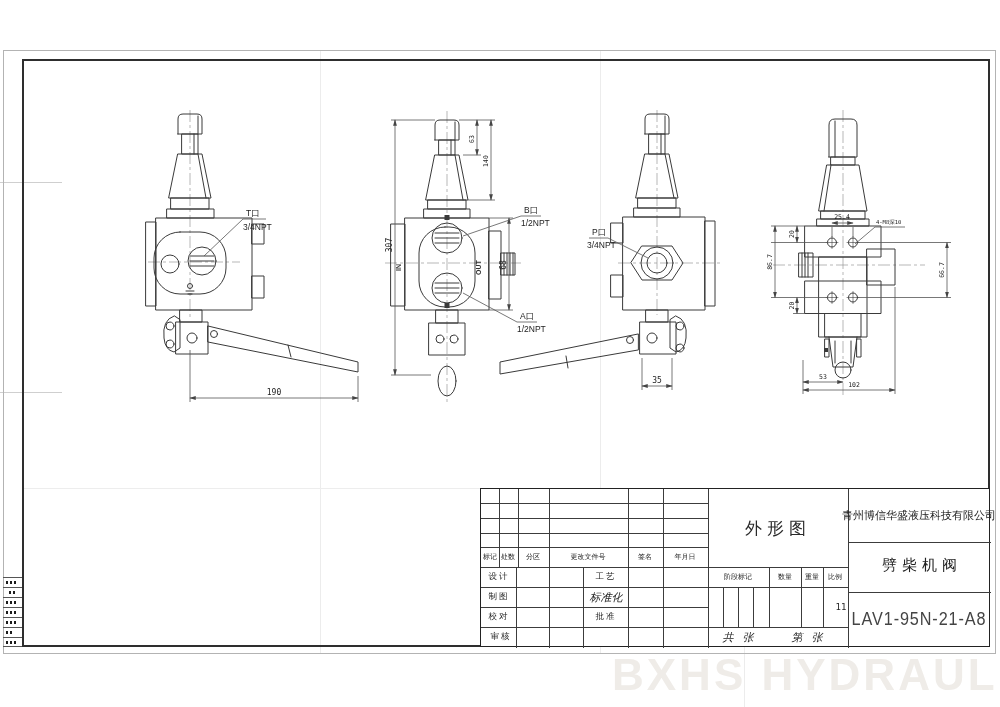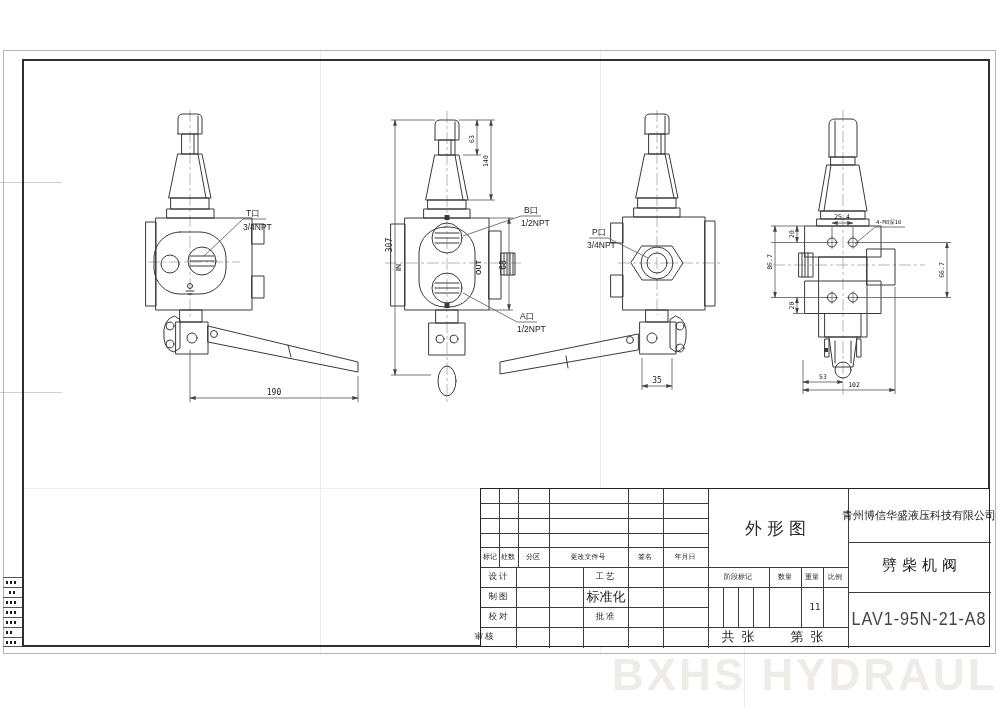--- a/index.html
+++ b/index.html
@@ -15,21 +15,21 @@
   .bind-row{position:absolute;left:3px;width:19px;height:10px;border-top:1px solid #555;box-sizing:border-box;}
   .bind-mark{position:absolute;left:3px;top:3px;width:12px;height:3px;
     background:repeating-linear-gradient(90deg,#1c1c1c 0 2px,transparent 2px 4px);}
   
   .tb{left:480px;top:488px;width:510px;height:159px;border:1.5px solid #222;box-sizing:border-box;background:#fff;}
   .tl-h{position:absolute;height:1px;background:#3c3c3c;}
   .tl-v{position:absolute;width:1px;background:#3c3c3c;}
   .tl-t{position:absolute;transform:translate(-50%,-50%);white-space:nowrap;color:#1f1f1f;}
   .f7{font-size:7px;}
   .f8{font-size:8.5px;letter-spacing:2px;}
-  .f8n{font-size:13px;}
+  .f8n{font-size:11px;font-style:italic;}
   .f9{font-size:9px;font-family:"DejaVu Sans Mono",monospace;}
   .big{font-size:17px;letter-spacing:5px;color:#2a2a2a;}
   .comp{font-size:11px;color:#222;}
   .prod{font-size:15px;letter-spacing:5px;color:#222;}
   .dwgno{font-size:18px;color:#444;letter-spacing:1px;transform:translate(-50%,-50%) scaleX(0.9);}
   
   .wm{left:612px;top:650px;font-size:44px;font-weight:700;letter-spacing:3px;color:#efece8;white-space:nowrap;}
   
   svg{position:absolute;overflow:visible;}
   .s{stroke:#3a3a3a;fill:none;stroke-width:1;stroke-linejoin:round;stroke-linecap:round;}
@@ -374,30 +374,30 @@
   <span class="tl-t f7" style="left:9px;top:68px;">标记</span>
   <span class="tl-t f7" style="left:27px;top:68px;">处数</span>
   <span class="tl-t f7" style="left:52px;top:68px;">分区</span>
   <span class="tl-t f7" style="left:107px;top:68px;">更改文件号</span>
   <span class="tl-t f7" style="left:164px;top:68px;">签名</span>
   <span class="tl-t f7" style="left:204px;top:68px;">年月日</span>
 
   <span class="tl-t f8" style="left:18px;top:88px;">设计</span>
   <span class="tl-t f8" style="left:18px;top:108px;">制图</span>
   <span class="tl-t f8" style="left:18px;top:128px;">校对</span>
-  <span class="tl-t f8" style="left:4px;top:148px;font-family:Liberation Serif, serif;">审核</span>
+  <span class="tl-t f8" style="left:20px;top:148px;font-family:Liberation Serif, serif;">审核</span>
   <span class="tl-t f8" style="left:125px;top:88px;">工艺</span>
   <span class="tl-t f8n" style="left:125px;top:108px;">标准化</span>
   <span class="tl-t f8" style="left:125px;top:128px;">批准</span>
 
   <span class="tl-t f7" style="left:257px;top:88px;">阶段标记</span>
   <span class="tl-t f7" style="left:304px;top:88px;">数量</span>
   <span class="tl-t f7" style="left:331px;top:88px;">重量</span>
   <span class="tl-t f7" style="left:354px;top:88px;">比例</span>
-  <span class="tl-t f9" style="left:334px;top:118px;">11</span>
+  <span class="tl-t f9" style="left:360px;top:118px;">11</span>
 
   <span class="tl-t f8n" style="left:247px;top:148px;">共</span>
   <span class="tl-t f8n" style="left:267px;top:148px;">张</span>
   <span class="tl-t f8n" style="left:316px;top:148px;">第</span>
   <span class="tl-t f8n" style="left:336px;top:148px;">张</span>
 
   <span class="tl-t big" style="left:297px;top:39px;">外形图</span>
   <span class="tl-t comp" style="left:438px;top:26px;">青州博信华盛液压科技有限公司</span>
   <span class="tl-t prod" style="left:441px;top:76px;">劈柴机阀</span>
   <span class="tl-t dwgno" style="left:438px;top:130px;">LAV1-95N-21-A8</span>

